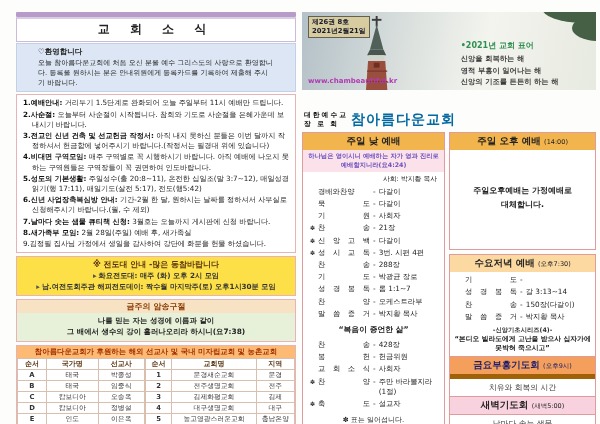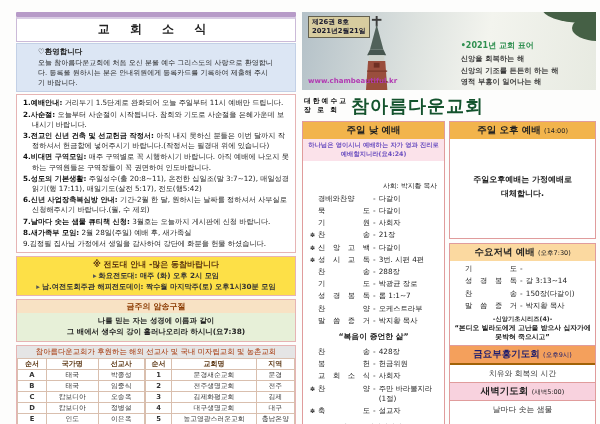--- a/index.html
+++ b/index.html
@@ -19,57 +19,57 @@
   .ann-item{padding-left:9px;text-indent:-9px;margin-bottom:1px;}
   .ann-item b{color:#111;}
   .jeondo{border:1px solid #e6b4b4;background:#fde047;margin-top:3px;padding:2px 8px;font-size:7.2px;}
   .jeondo-head{text-align:center;font-weight:bold;color:#5a3410;font-size:8px;margin-bottom:1px;}
   .j-item{margin:1px 0;font-weight:bold;color:#333;text-align:center;}
   .j-item .tri{color:#555;margin-right:2px;}
   .verse-box{border:1px solid #e6b4b4;margin-top:3px;}
   .verse-head{background:#f8e2c4;color:#8a3a00;font-weight:bold;text-align:center;font-size:8px;padding:1px 0;}
   .verse-body{background:#e7f0d8;text-align:center;font-weight:bold;font-size:7.4px;padding:2px 2px 3px;line-height:1.5;color:#222;}
   .mission{border:1px solid #e6b4b4;margin-top:3px;background:#fff;}
-  .mission-title{background:#e5e5e5;color:#a33000;font-weight:normal;text-align:center;font-size:7.4px;padding:1px 0;}
+  .mission-title{background:#fdba74;color:#a33000;font-weight:bold;text-align:center;font-size:7.4px;padding:1px 0;}
   .mission-tables{display:flex;}
   table.mt{border-collapse:collapse;font-size:6.8px;table-layout:fixed;}
   table.mt.mtl{width:46%;height:62px;}
   table.mt.mtr{width:54%;height:62px;}
   table.mt th{font-weight:bold;color:#5a3410;border:1px solid #d9bfae;padding:0;text-align:center;font-size:7px;}
   table.mt td{border:1px solid #d9bfae;padding:0 1px;text-align:center;color:#333;}
   table.mt td:first-child{font-weight:bold;}
 
   
   .photo{position:relative;height:78px;background:linear-gradient(100deg,#b4c1c8 0%,#dde2df 38%,#f3f4ee 62%,#e7eae1 100%);overflow:hidden;}
   .tree{position:absolute;right:-8px;top:-10px;width:130px;height:62px;opacity:.88;}
   .steeple{position:absolute;left:46px;top:4px;height:86px;}
   .badge{position:absolute;left:6px;top:4px;background:#d7cc9f;border:1px solid #63604f;color:#1a1a2e;
          font-size:6.8px;font-weight:bold;line-height:1.35;padding:1px 3px;}
   .motto{position:absolute;left:54%;top:28px;line-height:1.55;}
   .motto-title{color:#2f8f50;font-weight:bold;font-size:8px;margin-bottom:1px;}
   .motto-line{font-size:7.3px;font-weight:bold;color:#3c3c3c;}
   .site{position:absolute;left:6px;bottom:5px;color:#b23ab2;font-weight:bold;font-size:7px;}
-  .namebar{display:flex;align-items:center;padding:4px 2px 3px;}
+  .namebar{display:flex;align-items:center;padding:4px 2px 3px;margin-top:17px;}
   .denom{font-size:6.8px;font-weight:bold;line-height:1.3;letter-spacing:2px;margin-right:3px;color:#111;}
-  .chname{font-size:18px;font-weight:bold;letter-spacing:1px;color:#14532d;flex:1;}
+  .chname{font-size:14px;font-weight:bold;letter-spacing:1px;color:#0369a1;flex:1;}
   .pastor{text-align:center;}
   .pastor-kr{font-weight:bold;font-size:10px;letter-spacing:1px;}
   .pastor-en{font-size:7.5px;color:#666;}
   .cols{display:flex;gap:4px;}
   .svc-box{border:1px solid #e09c9c;background:#fff;}
   .leftcol{width:49%;}
   .rightcol{width:51%;display:flex;flex-direction:column;}
   .svc-head{text-align:center;font-weight:bold;font-size:9.5px;padding:2px 0;}
   .svc-head .time{font-weight:normal;font-size:6.5px;}
   .gold{background:#f2b44c;}
   .wed{background:#fbd9a0;}
-  .fri{background:#f4a05c;color:#1c1c6e;border-top:1px solid #e09c9c;border-bottom:2px solid #a16207;}
+  .fri{background:#f4a05c;color:#1c1c6e;border-top:1px solid #e09c9c;border-bottom:5px solid #a16207;}
   .dawn{background:#f8d2de;border-top:1px solid #e09c9c;border-bottom:1px solid #e09c9c;}
   .svc-verse{background:#fbe2ea;color:#6b4fc0;text-align:center;font-weight:bold;font-size:6.3px;line-height:1.4;padding:2px 4px;}
-  .presider{text-align:right;font-size:6.8px;padding:20px 7px 0;}
+  .presider{text-align:right;font-size:6.8px;padding:2px 7px 0;}
   .order{padding:1px 7px;font-size:7.3px;}
   .orow{display:flex;align-items:flex-start;margin:2.2px 0;}
   .ostar{width:8px;font-size:6px;color:#333;padding-top:1px;}
   .olab{display:inline-block;width:52px;text-align:justify;text-align-last:justify;flex:none;}
   .odash{padding:0 3px;}
   .oval{flex:1;}
   .sermon{text-align:center;font-weight:bold;font-size:7.8px;margin:2px 4px;}
   .sermon.small{font-size:6.8px;line-height:1.4;margin:0 4px 2px;}
   .series{text-align:center;font-weight:bold;font-size:6.3px;color:#333;margin-top:1px;}
   .footnote{text-align:center;font-size:7px;margin:3px 0 4px;}
@@ -250,22 +250,22 @@
       </svg>
       <div class="badge">
         <div>제26권 8호</div>
         <div>2021년2월21일</div>
       </div>
       <div class="motto">
         <div class="motto-title">•2021년 교회 표어</div>
         <div>
 
         <div class="motto-line">신앙을 회복하는 해</div>
+            <div class="motto-line">영적 부흥이 일어나는 해</div>
             <div class="motto-line">신앙의 기조를 든든히 하는 해</div>
-            <div class="motto-line">영적 부흥이 일어나는 해</div>
           </div>
       </div>
       <div class="site">www.chambeautiful.kr</div>
     </div>
 
     <div class="namebar">
       <div class="denom">
         <div>대한예수교</div>
         <div>장 로 회</div>
       </div>

